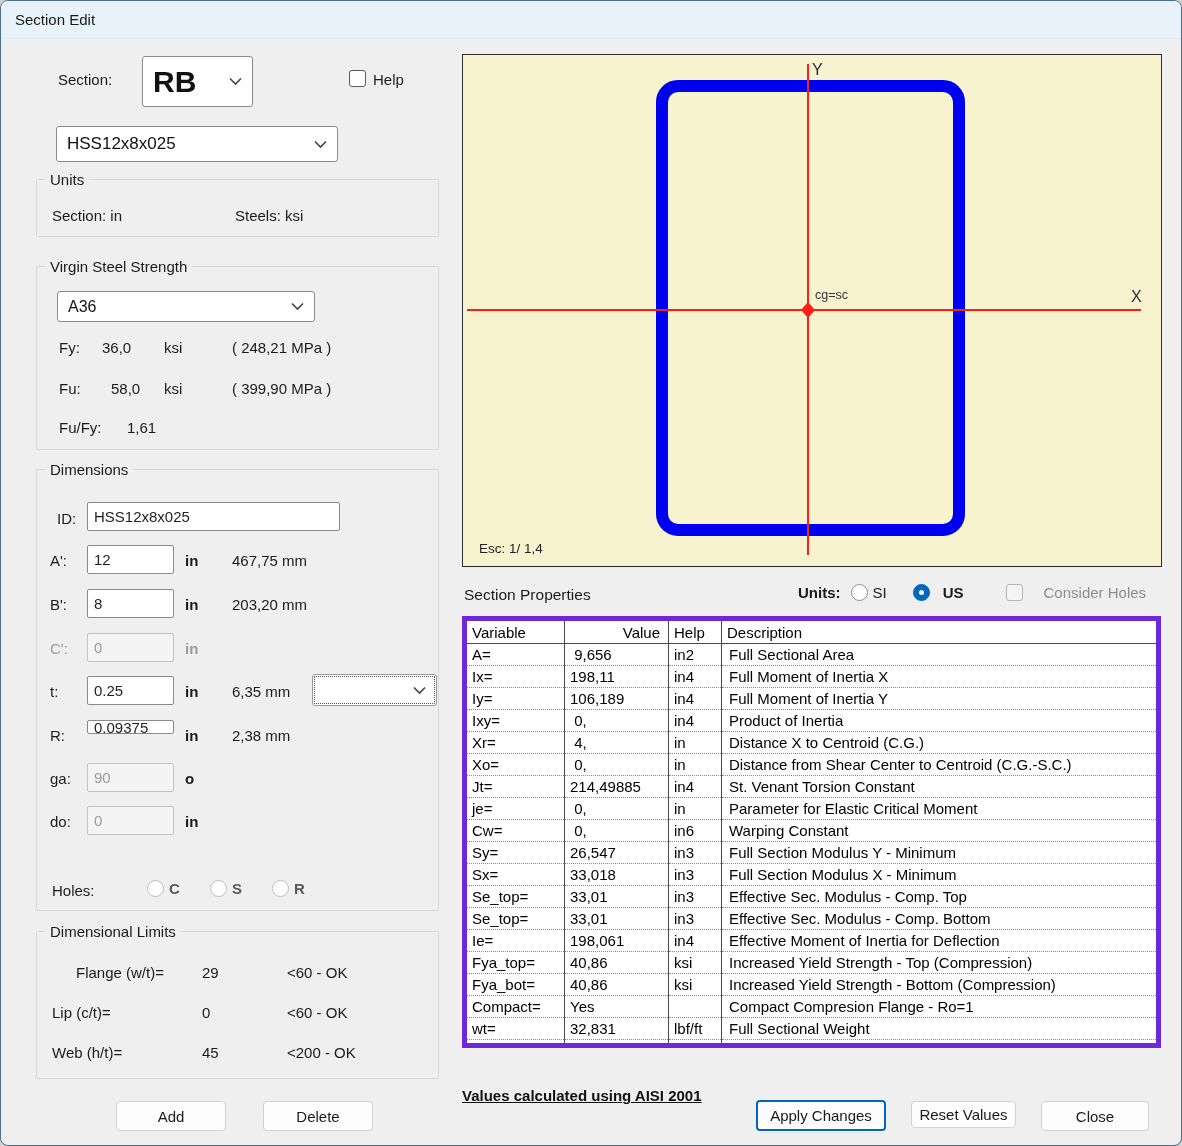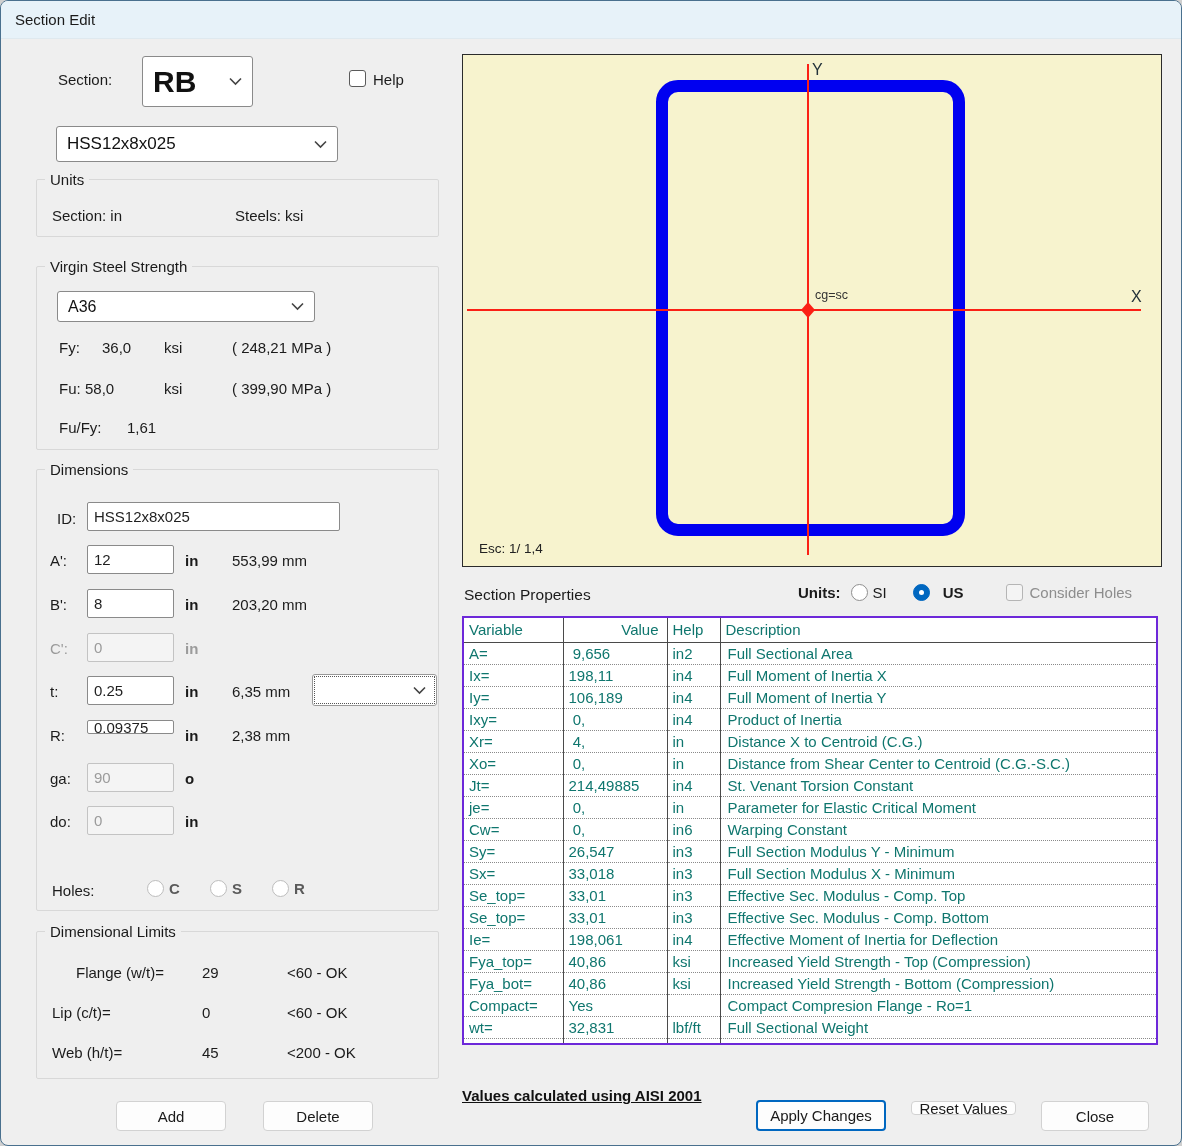--- a/index.html
+++ b/index.html
@@ -18,21 +18,21 @@
   .checkbox{width:17px;height:17px;background:#fff;border:1px solid #5a5a5a;border-radius:3px;box-sizing:border-box;display:inline-block;}
   .checkbox.dis{border-color:#b5b5b5;background:#f4f4f4;}
   .radio{width:17px;height:17px;background:#fff;border:1px solid #8f8f8f;border-radius:50%;box-sizing:border-box;display:inline-block;}
   .radio.dis{border-color:#bdbdbd;}
   .radio.sel{background:#0067c0;border:1px solid #0067c0;position:relative;}
   .radio.sel::after{content:"";position:absolute;left:5px;top:5px;width:5px;height:5px;border-radius:50%;background:#fff;}
   .btn{background:#fdfdfd;border:1px solid #d2d2d2;border-radius:4px;font-family:"Liberation Sans",sans-serif;font-size:15px;color:#1a1a1a;display:flex;align-items:center;justify-content:center;box-sizing:border-box;cursor:default;}
   .btn.primary{border:2px solid #0067c0;}
   .canvas{border:1px solid #2b2b2b;box-sizing:border-box;background:#f7f3ce;}
   
-  table.props{border-collapse:collapse;table-layout:fixed;width:694px;background:#fff;border:2px solid #6d28d9;font-size:15px;color:#0f766e;}
+  table.props{border-collapse:collapse;table-layout:fixed;width:694px;background:#fff;border:5px solid #6d28d9;font-size:15px;color:#000000;}
   table.props th,table.props td{box-sizing:border-box;overflow:hidden;white-space:pre;height:22px;padding:0 0 0 5px;text-align:left;font-weight:normal;border-right:1px solid #4a4a4a;}
   table.props th:last-child,table.props td:last-child{border-right:none;}
   table.props thead th{height:25px;border-bottom:1px solid #4a4a4a;}
   table.props thead th.value-h{text-align:right;padding-right:8px;}
   table.props tbody tr+tr td{border-top:1px dotted #8a8a8a;}
   table.props td.desc{padding-left:7px;}
   .footnote{font-size:15px;font-weight:bold;text-decoration:underline;color:#111;}
 </style>
 </head>
 <body>
@@ -77,36 +77,36 @@
         <svg width="13" height="9">
             <polyline points="1,1.5 6.5,7 12,1.5" fill="none" stroke="#444" stroke-width="1.6"></polyline>
           </svg>
       </span>
     </div>
     <span class="lbl abs" style="left:22px;top:72px;">Fy:</span>
     <span class="lbl abs" style="left:65px;top:72px;">36,0</span>
     <span class="lbl abs" style="left:127px;top:72px;">ksi</span>
     <span class="lbl abs" style="left:195px;top:72px;">( 248,21 MPa )</span>
     <span class="lbl abs" style="left:22px;top:113px;">Fu:</span>
-    <span class="lbl abs" style="left:48px;top:113px;">58,0</span>
+    <span class="lbl abs" style="left:74px;top:113px;">58,0</span>
     <span class="lbl abs" style="left:127px;top:113px;">ksi</span>
     <span class="lbl abs" style="left:195px;top:113px;">( 399,90 MPa )</span>
     <span class="lbl abs" style="left:22px;top:152px;">Fu/Fy:</span>
     <span class="lbl abs" style="left:90px;top:152px;">1,61</span>
   </div>
 
   <div class="fieldset" style="left:35px;top:468px;width:403px;height:442px;">
     <span class="legend">Dimensions</span>
     <span class="lbl abs" style="left:20px;top:40px;">ID:</span>
     <input class="textbox abs" style="left: 50px; top: 32px; width: 253px; height: 29px;" value="HSS12x8x025">
     <div id="dim-rows">
         <span class="lbl abs" style="left: 13px; top: 82px;">A':</span>
         <input class="textbox abs" value="12" style="left: 50px; top: 75px; width: 87px; height: 29px;">
         <span class="lbl abs" style="left: 148px; top: 82px; font-weight: bold;">in</span>
-        <span class="lbl abs" style="left: 195px; top: 82px;">553,99 mm</span>
+        <span class="lbl abs" style="left: 195px; top: 82px;">467,75 mm</span>
         <span class="lbl abs" style="left: 13px; top: 126px;">B':</span>
         <input class="textbox abs" value="8" style="left: 50px; top: 119px; width: 87px; height: 29px;">
         <span class="lbl abs" style="left: 148px; top: 126px; font-weight: bold;">in</span>
         <span class="lbl abs" style="left: 195px; top: 126px;">203,20 mm</span>
         <span class="lbl abs" style="left: 13px; top: 170px; color: rgb(155, 155, 155);">C':</span>
         <input class="textbox abs" disabled="" value="0" style="left: 50px; top: 163px; width: 87px; height: 29px;">
         <span class="lbl abs" style="left: 148px; top: 170px; font-weight: bold; color: rgb(155, 155, 155);">in</span>
         <span class="lbl abs" style="left: 13px; top: 213px;">t:</span>
         <input class="textbox abs" value="0.25" style="left: 50px; top: 206px; width: 87px; height: 29px;">
         <span class="lbl abs" style="left: 148px; top: 213px; font-weight: bold;">in</span>
@@ -173,21 +173,21 @@
   </div>
 
   <span class="lbl abs" style="left:463px;top:585px;font-size:15.5px;">Section Properties</span>
   <div class="abs" style="left:797px;top:583px;display:flex;align-items:center;">
     <span class="lbl" style="font-weight:bold;">Units:</span>
     <span class="radio" style="margin-left:10px;"></span>
     <span class="lbl" style="margin-left:5px;">SI</span>
     <span class="radio sel" style="margin-left:26px;"></span>
     <span class="lbl" style="margin-left:13px;font-weight:bold;">US</span>
     <span class="checkbox dis" style="margin-left:42px;"></span>
-    <span class="lbl" style="margin-left:7px;color:#8d8d8d;">Consider Holes</span>
+    <span class="lbl" style="margin-left:21px;color:#8d8d8d;">Consider Holes</span>
   </div>
 
   <table class="props abs" style="left:461px;top:615px;">
     <colgroup>
         <col style="width:100px">
         <col style="width:104px">
         <col style="width:53px">
         <col style="width:437px">
       </colgroup>
     <thead>
@@ -311,15 +311,15 @@
           <td style="height: 6px;"></td>
           <td style="height: 6px;"></td>
           <td style="height: 6px;"></td>
           <td class="desc" style="height: 6px;"></td>
         </tr>
       </tbody>
   </table>
 
   <span class="footnote abs" style="left:461px;top:1086px;">Values calculated using AISI 2001</span>
   <div class="btn primary abs" style="left:755px;top:1099px;width:130px;height:31px;">Apply Changes</div>
-  <div class="btn abs" style="left:910px;top:1100px;width:105px;height:14px;">Reset Values</div>
+  <div class="btn abs" style="left:910px;top:1100px;width:105px;height:27px;">Reset Values</div>
   <div class="btn abs" style="left:1040px;top:1100px;width:108px;height:30px;">Close</div>
 </div>
 
 </body></html>

